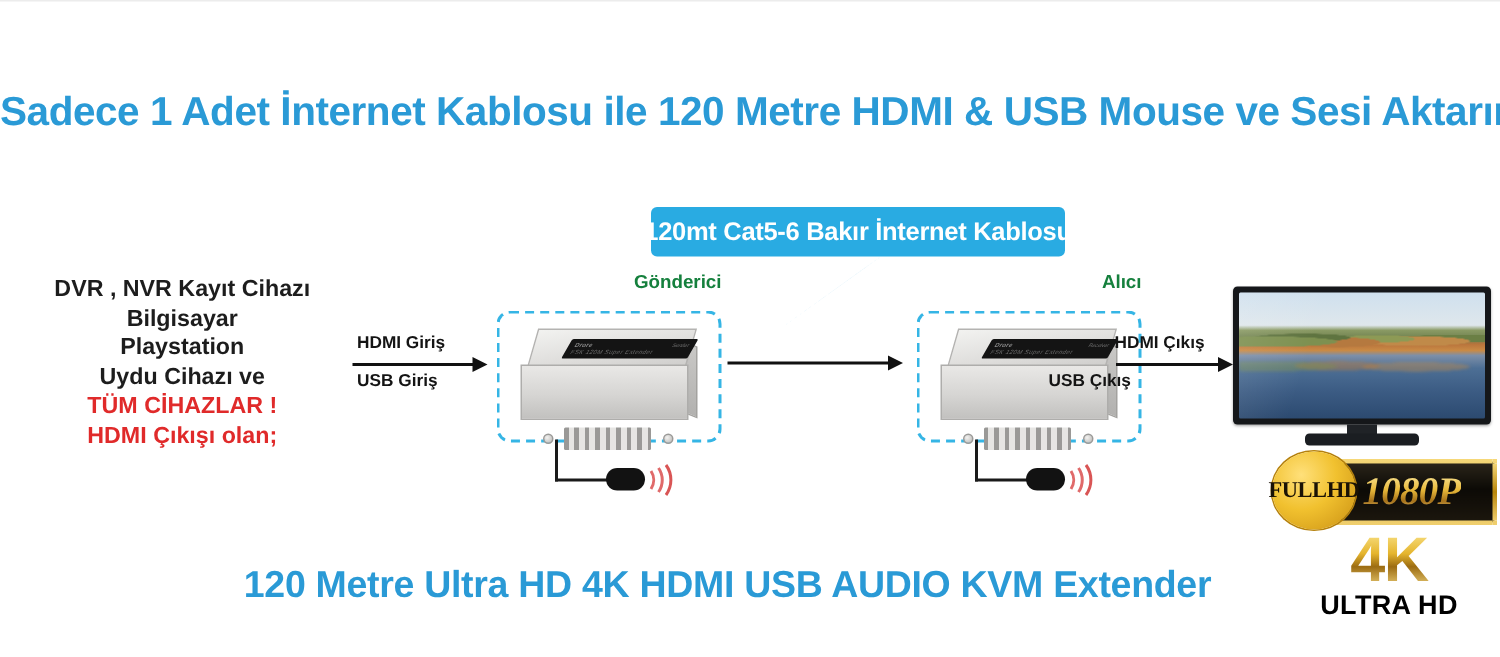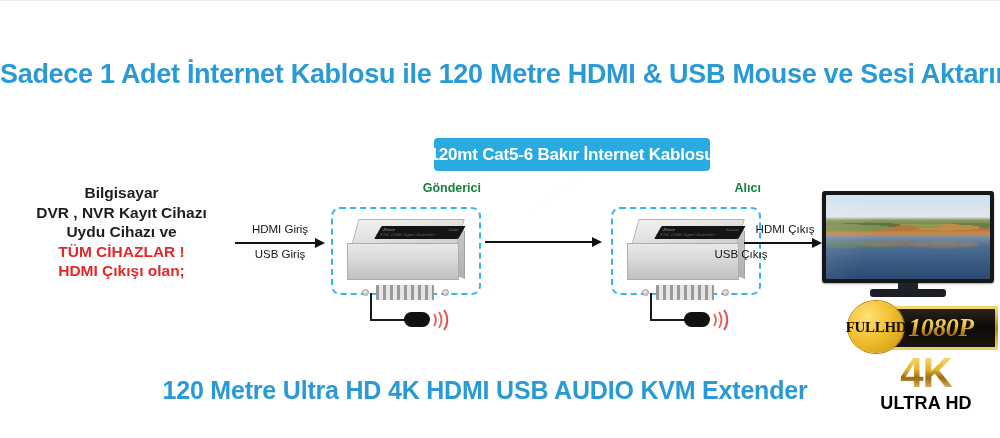--- a/index.html
+++ b/index.html
@@ -126,22 +126,22 @@
   .waves{position:absolute;left:60px;top:12px;width:30px;height:30px;}
 
   
   .arrow-line{position:absolute;height:2px;background:#111;}
   .arrow-head{
     position:absolute;width:0;height:0;
     border-top:5px solid transparent;border-bottom:5px solid transparent;
     border-left:10px solid #111;
   }
   .io-label{
-    position:absolute;font-size:11.5px;font-weight:normal;color:#141414;
-    white-space:nowrap;text-align:center;
+    position:absolute;font-size:11.5px;font-weight:bold;color:#141414;
+    white-space:nowrap;text-align:left;
   }
 
   
   #tv{position:absolute;left:822px;top:190px;width:172px;height:108px;}
   .tv-frame{
     position:absolute;left:0;top:0;width:172px;height:92px;
     background:#15171a;border-radius:3px;
     padding:4px;box-sizing:border-box;
     box-shadow:0 1px 2px rgba(0,0,0,.35);
   }
@@ -220,22 +220,23 @@
   }
 </style>
 </head>
 <body>
 
 <div id="stage">
 
   <div class="headline">Sadece 1 Adet İnternet Kablosu ile 120 Metre HDMI &amp; USB Mouse ve Sesi Aktarın!</div>
 
   <div class="sources">
+    <div>DVR , NVR Kayıt Cihazı</div>
     <div>Bilgisayar</div>
-    <div>DVR , NVR Kayıt Cihazı</div>
+    <div>Playstation</div>
     <div>Uydu Cihazı ve</div>
     <div class="red">TÜM CİHAZLAR !</div>
     <div class="red">HDMI Çıkışı olan;</div>
   </div>
 
   <div class="io-label" style="left:238px;top:222px;width:84px;">HDMI Giriş</div>
   <div class="arrow-line" style="left:235px;top:241px;width:82px;"></div>
   <div class="arrow-head" style="left:315px;top:237px;"></div>
   <div class="io-label" style="left:238px;top:247px;width:84px;">USB Giriş</div>
 

